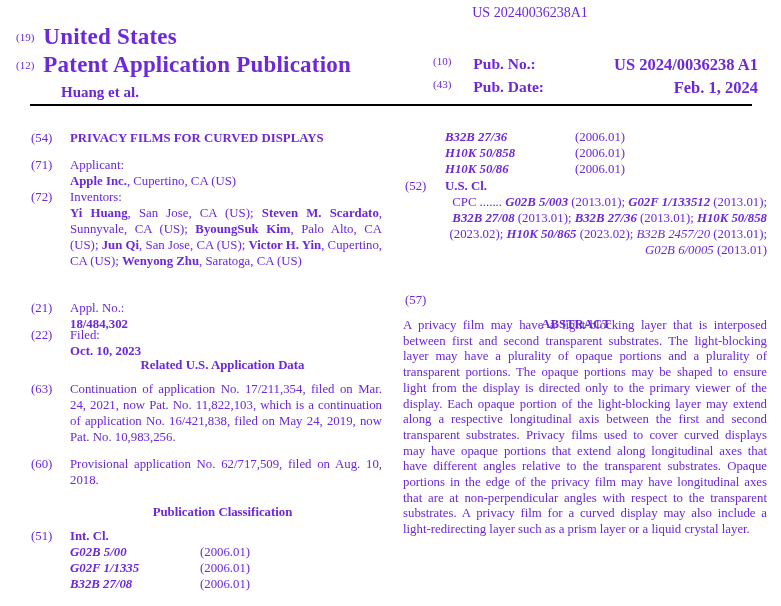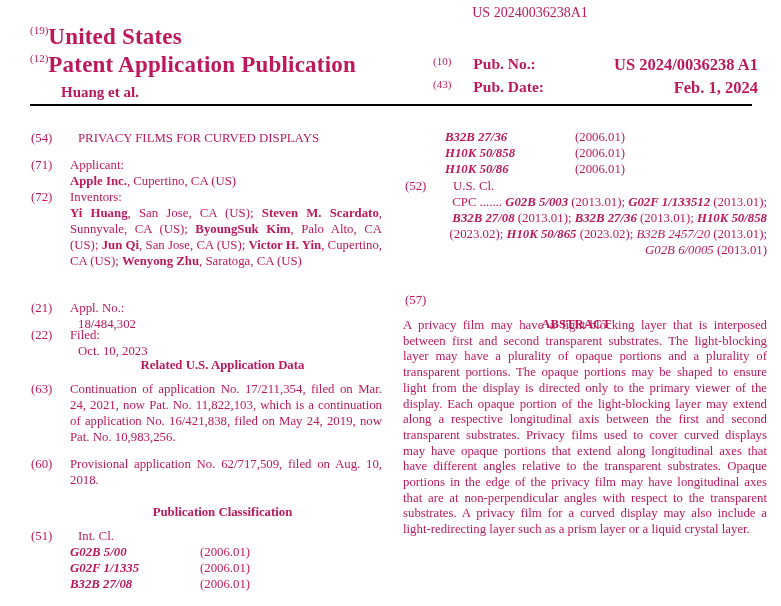--- a/index.html
+++ b/index.html
@@ -1,28 +1,28 @@
 <!DOCTYPE html>
 <html><head>
 <meta charset="utf-8">
 <style>
   html,body{margin:0;padding:0;background:#e8e8e8;}
   .page{
     position:relative;
     width:781px;height:606px;
     background:#ffffff;
-    color:#be185d;
+    color:#6d28d9;
     font-family:"Liberation Serif", serif;
     overflow:hidden;
   }
   .abs{position:absolute;}
 
   
   .pub-num-top{top:5px;left:300px;width:460px;text-align:center;font-size:14px;}
-  .hrow{display:flex;align-items:flex-start;left:30px;}
+  .hrow{display:flex;align-items:center;gap:9px;left:16px;}
   .code-sm{font-size:11px;flex-shrink:0;}
   .hbig{font-size:23px;font-weight:bold;letter-spacing:.2px;white-space:nowrap;}
   .h19{top:24px;}
   .h12{top:52px;}
   .authors{top:84px;left:61px;font-size:15px;font-weight:bold;}
   .hdr-right{top:55px;left:433px;width:325px;}
   .hr-row{display:flex;align-items:flex-start;gap:22px;height:23px;}
   .hr-label{font-size:15.5px;font-weight:bold;white-space:nowrap;}
   .hr-value{font-size:16.5px;font-weight:bold;margin-left:auto;text-align:right;white-space:nowrap;}
   .rule{top:104px;left:30px;width:722px;height:2px;background:#000;}
@@ -31,21 +31,21 @@
   .entry{position:absolute;display:flex;font-size:12.8px;line-height:16px;}
   .entry.l{left:31px;width:351px;}
   .entry.r{left:405px;width:362px;}
   .entry .num{width:39px;flex-shrink:0;}
   .entry.r .num{width:40px;}
   .entry .body{flex:1;min-width:0;}
   .lblrow{display:flex;flex-direction:column;}
   .lbl{width:68px;flex-shrink:0;}
   .val{flex:1;min-width:0;}
   .just{text-align:justify;}
-  .bold{font-weight:normal;margin-left:8px;}
+  .bold{font-weight:bold;}
   .center-head{position:absolute;left:47px;width:351px;text-align:center;font-weight:bold;font-size:12.8px;line-height:16px;}
   .cls-row{display:flex;line-height:16px;}
   .cls-code{width:130px;flex-shrink:0;font-weight:bold;font-style:italic;}
   .cpc{position:absolute;left:445px;top:194px;width:322px;font-size:12.8px;line-height:16px;text-align:right;}
   .abstract{position:absolute;left:403px;top:318px;width:364px;font-size:12.8px;line-height:15.7px;text-align:justify;}
   .abstract-head .body{text-align:center;font-weight:bold;padding-right:60px;margin-top:24px;}
 
   
   .seg-p{}
   .seg-b{font-weight:bold;text-align:right;}

